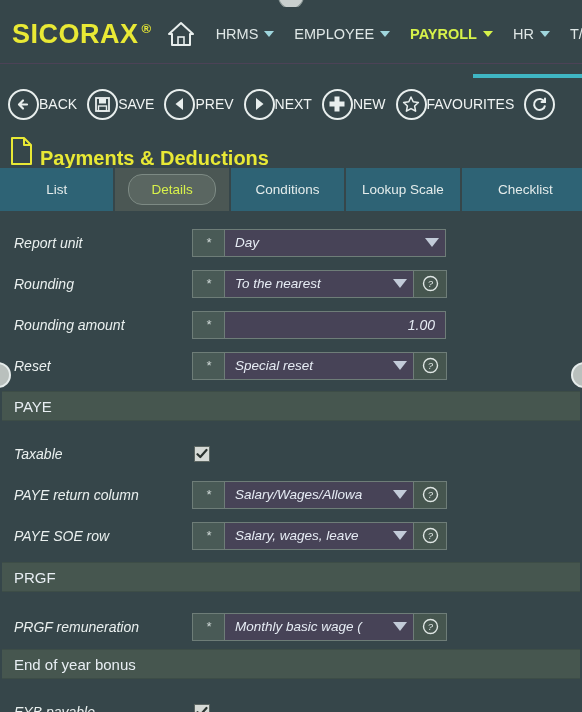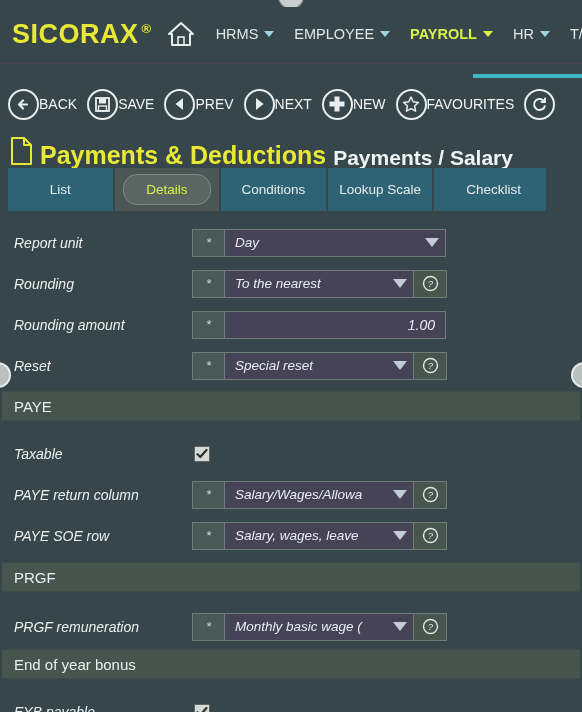--- a/index.html
+++ b/index.html
@@ -69,31 +69,31 @@
   }
   .tbtn .lbl { font-size: 14px; color: #f0f4f3; }
 
   
   .page-title-row {
     position: absolute; top: 134px; left: 0; width: 582px; height: 34px;
     display:flex; align-items: flex-end; padding-left: 10px; overflow:hidden;
   }
   .doc-icon { flex:none; margin-right: 6px; margin-bottom: -2px;}
   .title-main {
-    font-size: 25px; font-weight: bold; color: #e9e935;
+    font-size: 20px; font-weight: bold; color: #e9e935;
     white-space: nowrap; line-height: 1;
   }
   .title-sub {
     font-size: 21px; font-weight: bold; color: #eef4f3;
     white-space: nowrap; margin-left: 7px; line-height: 1;
   }
 
   
   .tabs {
-    position: absolute; top: 168px; left: 8px; width: 538px; height: 43px;
+    position: absolute; top: 168px; left: 0; width: 582px; height: 43px;
     display: flex; background: #2e6375;
   }
   .tab {
     flex: 1; display:flex; align-items:center; justify-content:center;
     font-size: 13.5px; color: #e4eceb;
     border-right: 2px solid #36464a;
     position: relative;
   }
   .tab:last-child { border-right: none; padding-left: 7px; }
   .tab.active { background: #4b5754; }
@@ -278,21 +278,20 @@
   </div>
 
   <div class="page-title-row">
     <span class="doc-icon">
       <svg width="24" height="30" viewBox="0 0 24 30">
         <path d="M2 2 h12 l7 7 v19 h-19 z" fill="none" stroke="#e9e935" stroke-width="2" stroke-linejoin="round"></path>
         <path d="M14 2 v7 h7" fill="none" stroke="#e9e935" stroke-width="2" stroke-linejoin="round"></path>
       </svg>
     </span>
     <span class="title-main">Payments &amp; Deductions</span>
-    <span class="title-sub">Payments /  Salary</span>
   </div>
 
   <div class="tabs">
     <div class="tab">
       <span class="tab-inner">List</span>
     </div>
     <div class="tab active">
       <span class="tab-inner">Details</span>
     </div>
     <div class="tab">

